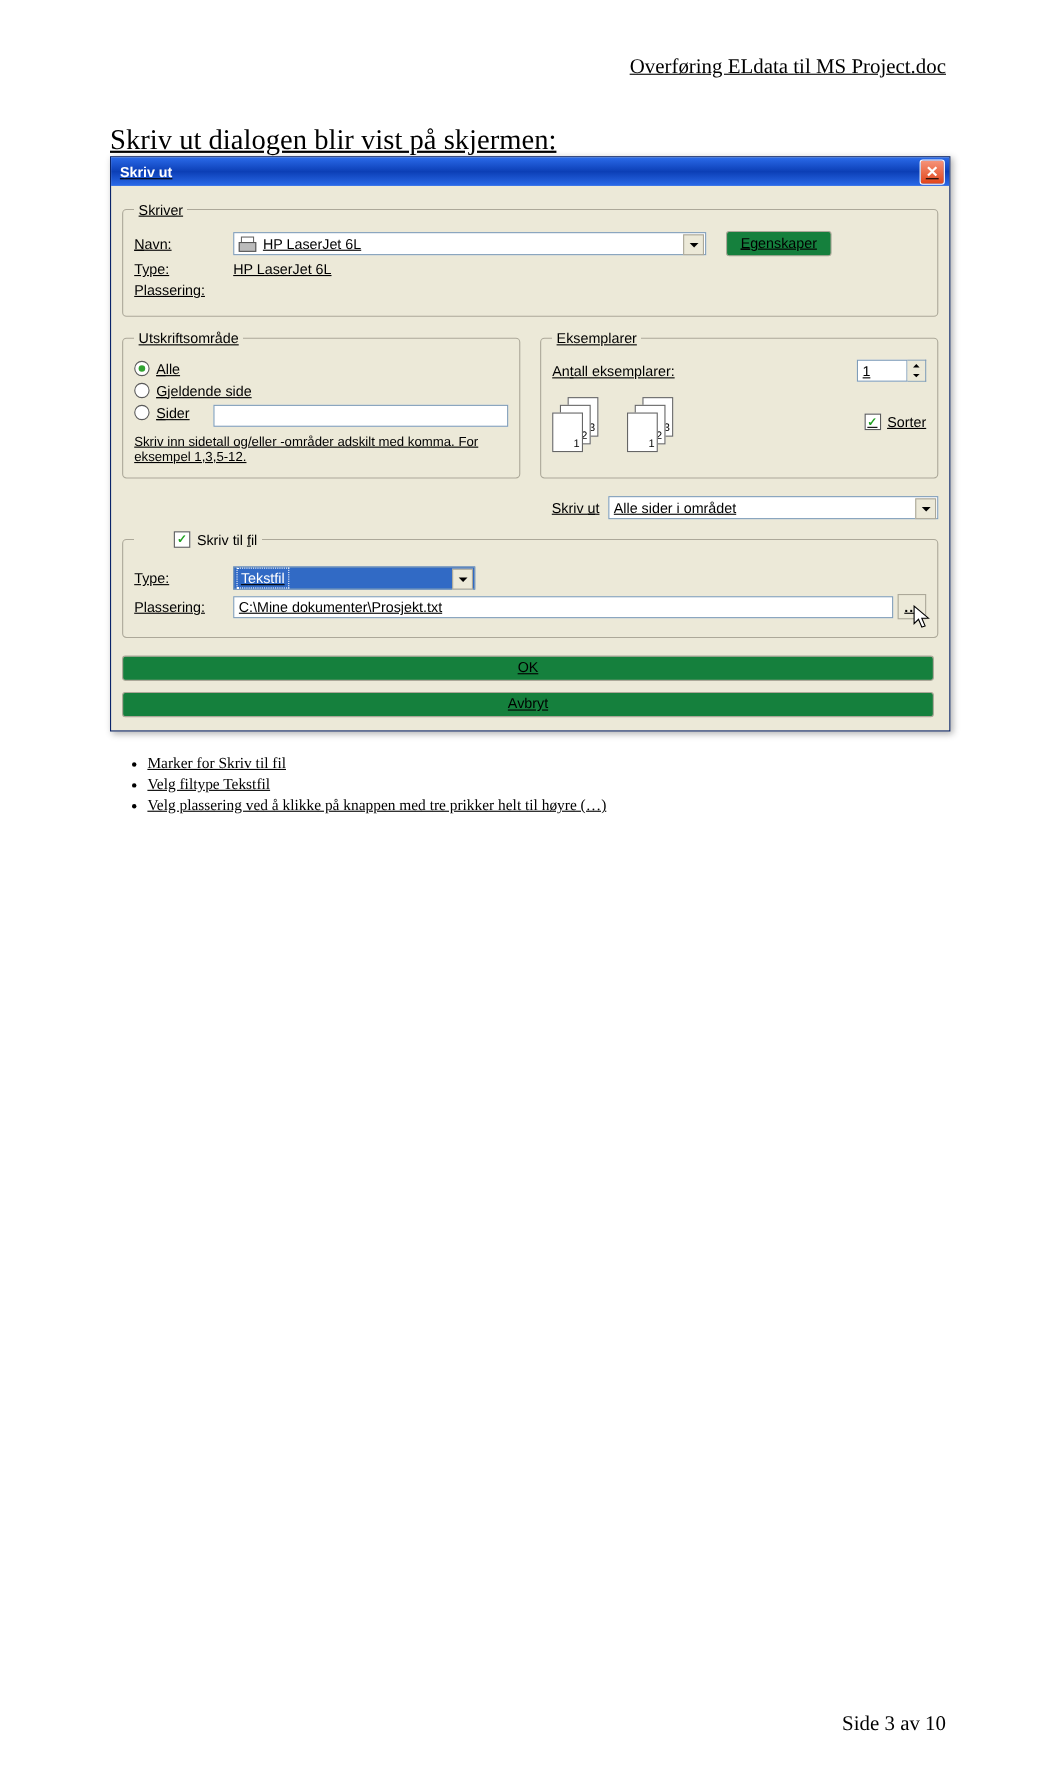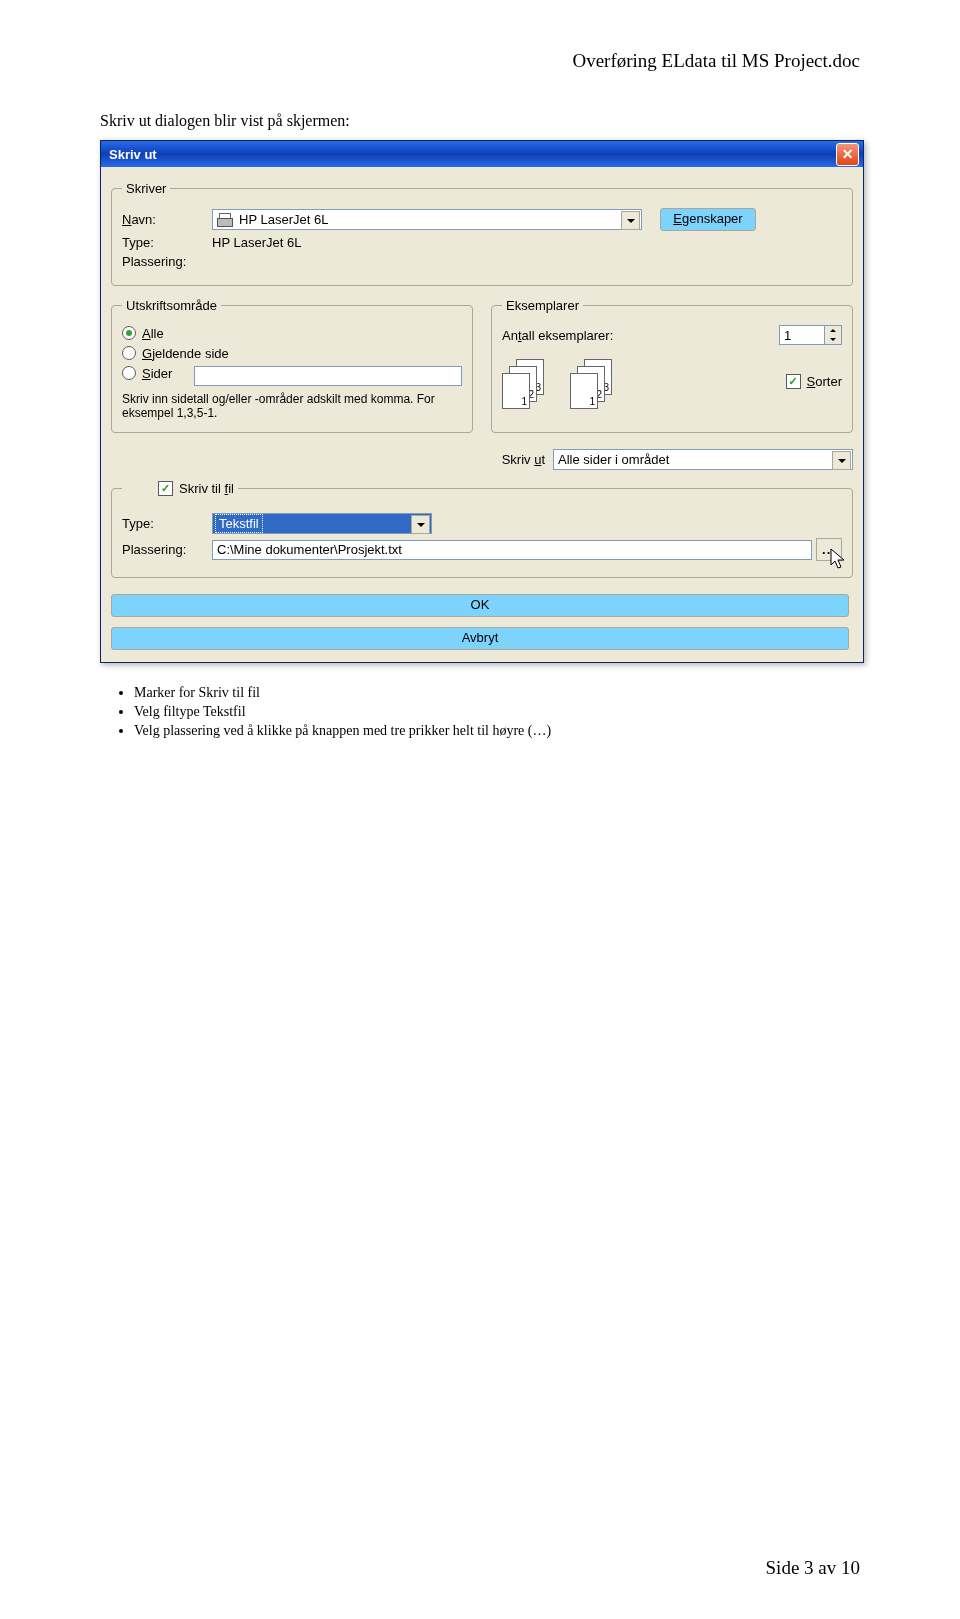--- a/index.html
+++ b/index.html
@@ -7,29 +7,29 @@
     font-family: "Times New Roman", serif;
     background: #fff;
     color: #000;
   }
   .page {
     width: 960px;
     min-height: 1619px;
     position: relative;
     box-sizing: border-box;
     padding: 50px 100px 40px 100px;
+    text-decoration: underline;
   }
   .doc-header {
     text-align: right;
     font-size: 19px;
     margin-bottom: 40px;
   }
   .intro-line {
-    font-size: 16px;
-    margin-bottom: 10px;
+    font-size: 26px;
   }
   .dialog {
     width: 762px;
     background: #ece9d8;
     border: 1px solid #0a246a;
     font-family: Tahoma, sans-serif;
     font-size: 13px;
     color: #000;
     box-shadow: 2px 2px 6px rgba(0,0,0,0.3);
   }
@@ -125,21 +125,21 @@
   }
   .printer-icon::after {
     content: "";
     position: absolute;
     left: 0; top: 5px;
     width: 14px; height: 7px;
     background: #bbb;
     border: 1px solid #555;
   }
   .btn {
-    background: #7dd3fc;
+    background: #15803d;
     border: 1px solid #aca899;
     border-radius: 3px;
     padding: 2px 8px;
     min-width: 78px;
     height: 23px;
     box-sizing: border-box;
     text-align: center;
     font-family: Tahoma, sans-serif;
     font-size: 13px;
   }
@@ -342,21 +342,21 @@
           </div>
           <div class="radio-row">
             <span class="radio"></span>
             <span><span class="underline">G</span>jeldende side</span>
           </div>
           <div class="radio-row">
             <span class="radio"></span>
             <span style="width:46px;"><span class="underline">S</span>ider</span>
             <input class="textfield" style="flex: 1 1 0%;">
           </div>
-          <div class="helper-text">Skriv inn sidetall og/eller -områder adskilt med komma. For eksempel 1,3,5-1.</div>
+          <div class="helper-text">Skriv inn sidetall og/eller -områder adskilt med komma. For eksempel 1,3,5-12.</div>
         </fieldset>
 
         <fieldset>
           <legend>Eksemplarer</legend>
           <div class="row" style="justify-content:space-between;">
             <span>An<span class="underline">t</span>all eksemplarer:</span>
             <div class="spinner-wrap">
               <input class="textfield" style="width: 46px;" value="1">
               <div class="spinner-btns">
                 <div class="spin up"></div>

